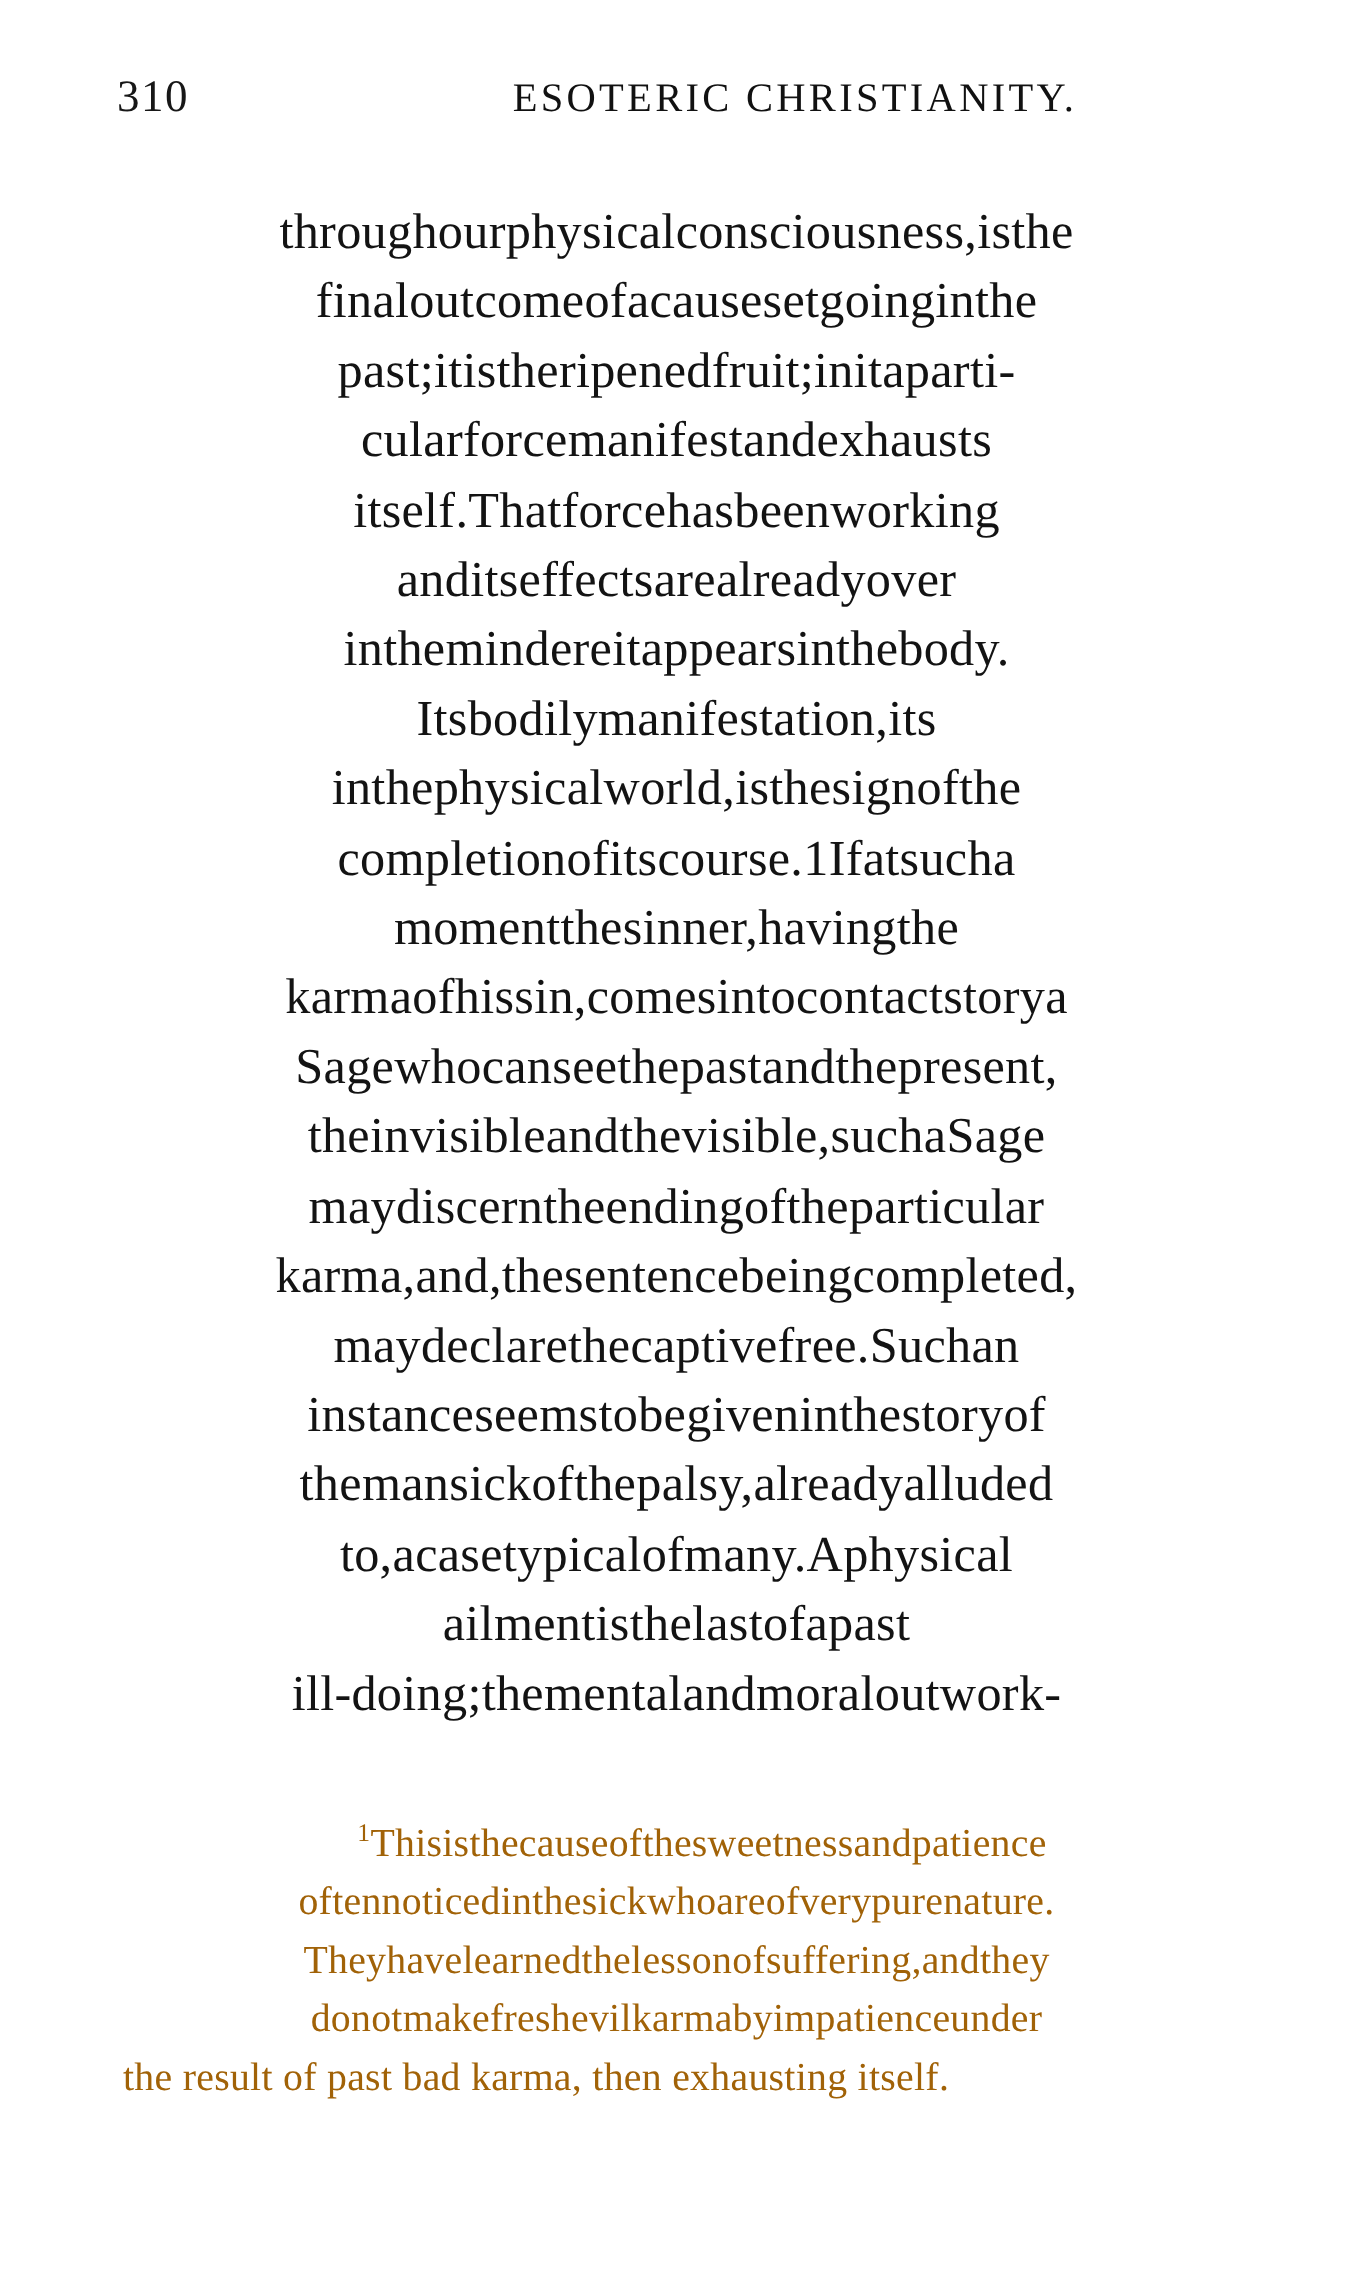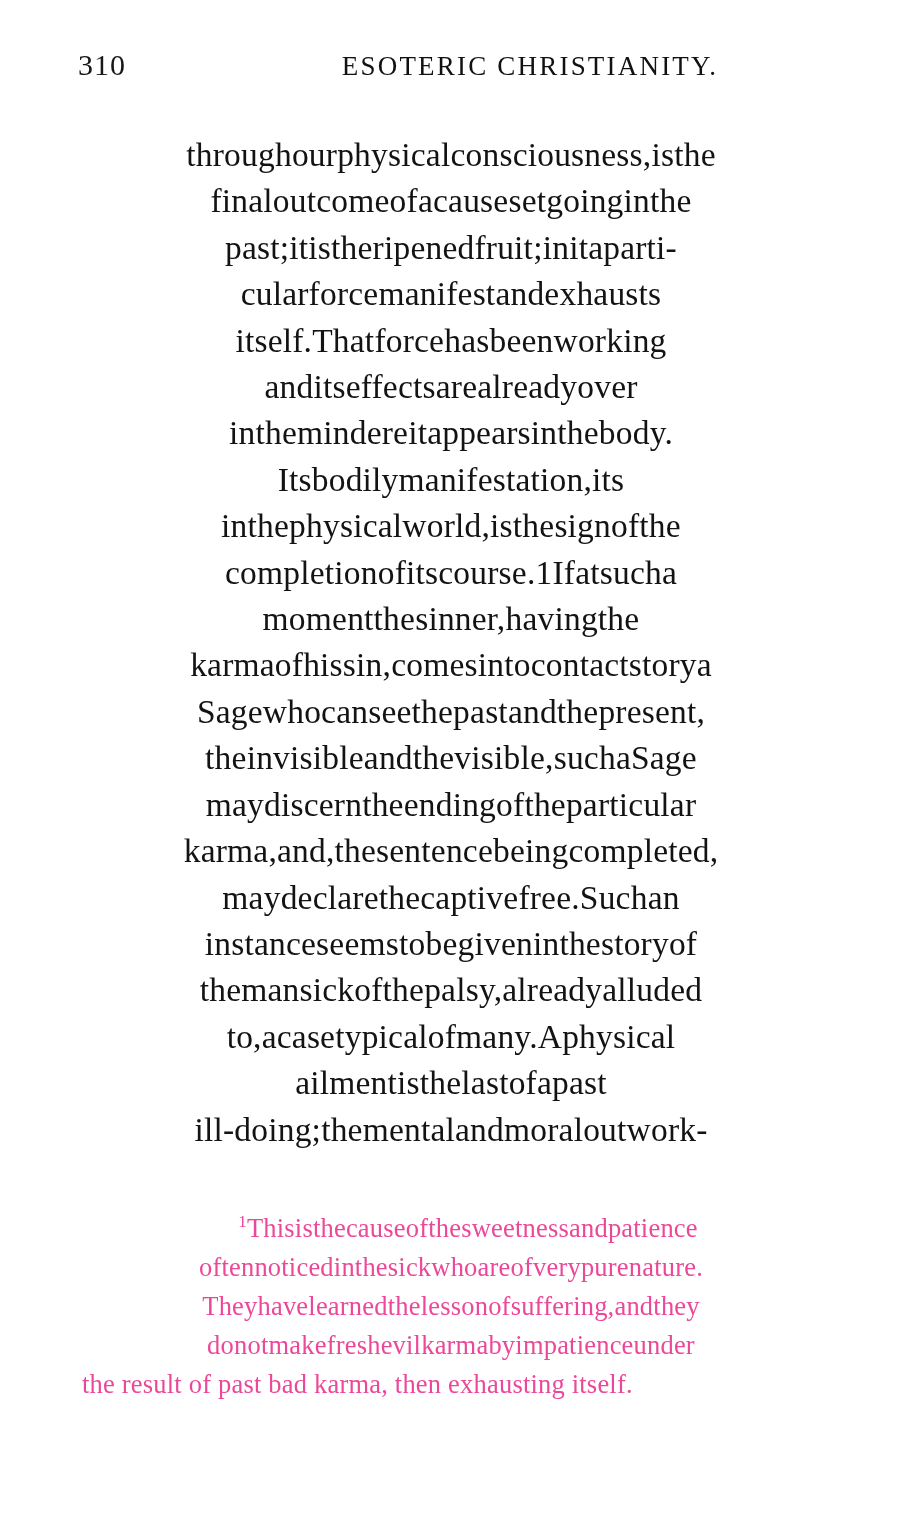--- a/index.html
+++ b/index.html
@@ -74,21 +74,21 @@
     display: inline-block;
   }
   .footnote {
     margin: 56px 0 0 0;
     padding: 0 80px 0 82px;
   }
   .footnote p {
     margin: 0;
     font-size: 26.5px;
     line-height: 39px;
-    color: #ec4899;
+    color: #a16207;
     text-align: justify;
     letter-spacing: 0.2px;
   }
   .footnote .jline > span { display: inline-block; }
 </style>
 </head>
 <body>
 
 <div class="page">
 

